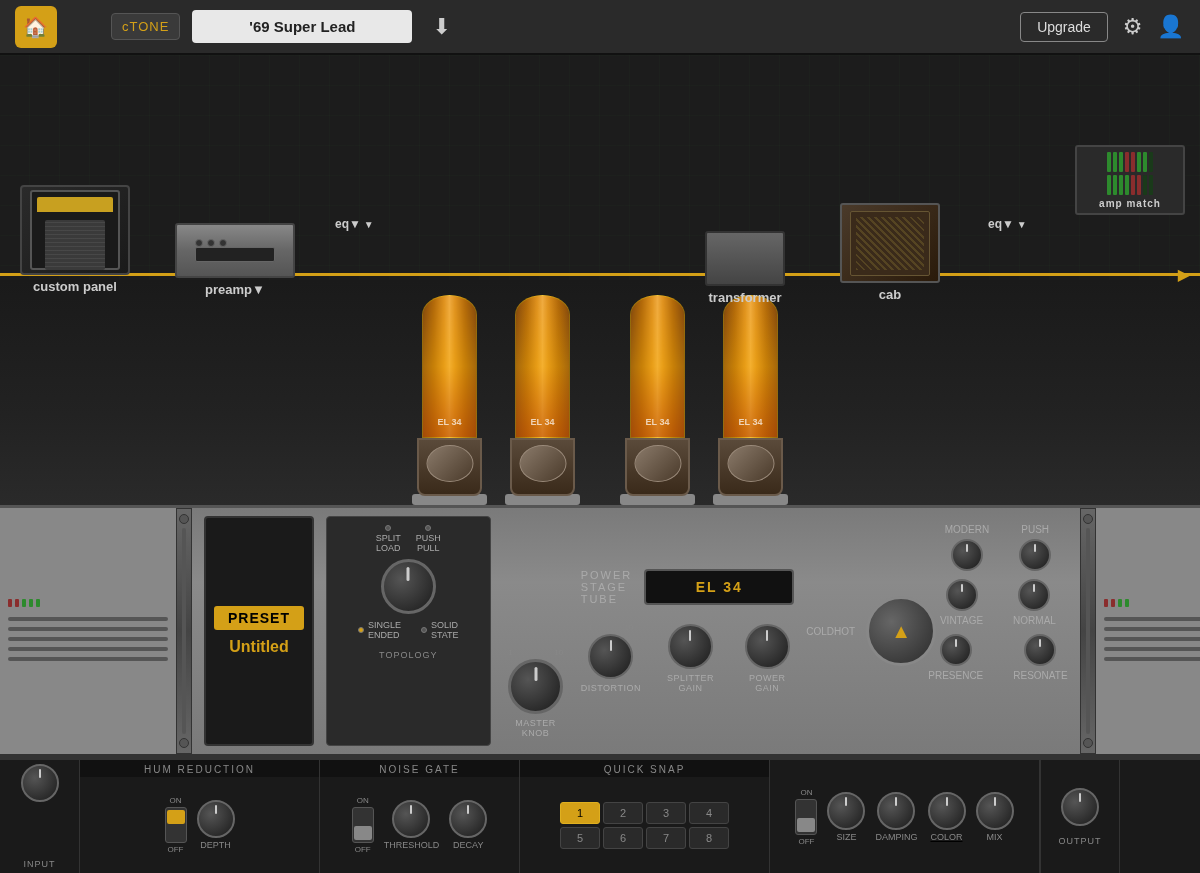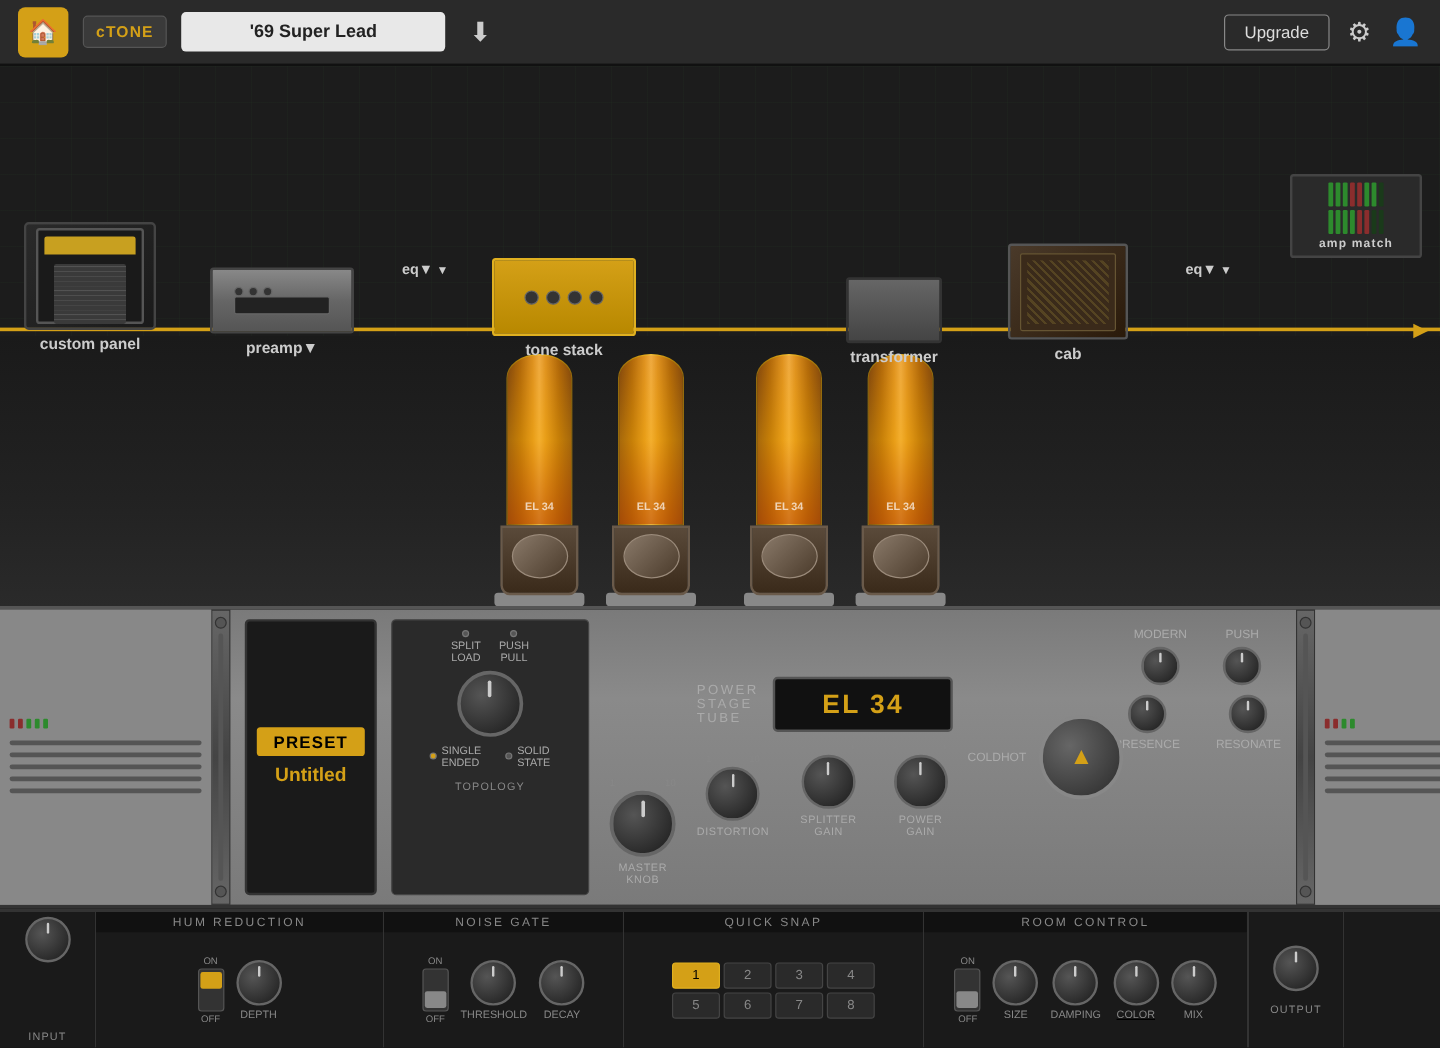--- a/index.html
+++ b/index.html
@@ -32,24 +32,25 @@
       display: flex; align-items: center; justify-content: center;
       cursor: pointer;
       font-size: 20px;
       color: #fff;
     }
     .logo-ctone {
       background: #3a3a3a;
       border: 1px solid #555;
       border-radius: 4px;
       color: #d4a017;
-      font-weight: bold;
+      font-weight: normal;
       font-size: 13px;
       padding: 5px 10px;
       letter-spacing: 1px;
+      margin-left: 42px;
     }
     .preset-name {
       background: #e8e8e8;
       border: none;
       border-radius: 4px;
       padding: 8px 16px;
       font-size: 15px;
       font-weight: bold;
       color: #222;
       min-width: 220px;
@@ -619,21 +620,21 @@
       display: flex;
       align-items: center;
       gap: 12px;
     }
     .tube-display {
       background: #111;
       border: 2px solid #555;
       border-radius: 4px;
       padding: 8px 30px;
       color: #d4a017;
-      font-size: 22px;
+      font-size: 14px;
       font-weight: bold;
       letter-spacing: 2px;
       min-width: 150px;
       text-align: center;
     }
     .tube-label-text {
       font-size: 11px;
       color: #aaa;
       letter-spacing: 2px;
     }
@@ -877,29 +878,20 @@
             <div class="mini-knob"></div>
         </div>
         <div class="preamp-screen"></div>
       </div>
     </div>
     <span class="item-label">preamp▼</span>
   </div>
 
   <div class="eq-label" style="top:162px; left:335px;">eq▼</div>
 
-  <div class="chain-item" style="left:410px; top:160px;">
-    <div class="tonestack-box item-img">
-      <div class="ts-knob"></div>
-      <div class="ts-knob"></div>
-      <div class="ts-knob"></div>
-      <div class="ts-knob"></div>
-    </div>
-    <span class="item-label">tone stack</span>
-  </div>
 
 
   <div class="chain-item" style="left:705px; top:176px;">
     <div class="transformer-box item-img"></div>
     <span class="item-label">transformer</span>
   </div>
 
   <div class="chain-item" style="left:840px; top:148px;">
     <div class="cab-box item-img">
       <div class="cab-inner"></div>
@@ -1077,20 +1069,30 @@
 
     <div class="mode-section">
       <div class="mode-row">
         <div class="mode-group">
           <span class="mode-label">MODERN</span>
           <div class="mode-knob-small"></div>
         </div>
         <div class="mode-group">
           <span class="mode-label">PUSH</span>
           <div class="mode-knob-small"></div>
+        </div>
+      </div>
+      <div class="mode-row">
+        <div class="mode-group">
+          <div class="mode-knob-small"></div>
+          <span class="mode-label">VINTAGE</span>
+        </div>
+        <div class="mode-group">
+          <div class="mode-knob-small"></div>
+          <span class="mode-label">NORMAL</span>
         </div>
       </div>
       <div class="mode-row">
         <div class="mode-group">
           <div class="mode-knob-small"></div>
           <span class="mode-label">PRESENCE</span>
         </div>
         <div class="mode-group">
           <div class="mode-knob-small"></div>
           <span class="mode-label">RESONATE</span>
@@ -1179,21 +1181,20 @@
         <div class="snap-btn">4</div>
         <div class="snap-btn">5</div>
         <div class="snap-btn">6</div>
         <div class="snap-btn">7</div>
         <div class="snap-btn">8</div>
       </div>
     </div>
   </div>
 
   <div class="bottom-section room-section">
-    <div class="bottom-section-label">ROOM CONTROL</div>
     <div class="bottom-section-content">
       <div style="display:flex;flex-direction:column;align-items:center;gap:2px;">
         <span style="font-size:8px;color:#888;">ON</span>
         <div class="toggle-switch">
           <div class="toggle-handle off" style="background:#888;"></div>
         </div>
         <span style="font-size:8px;color:#888;">OFF</span>
       </div>
       <div style="display:flex;flex-direction:column;align-items:center;gap:2px;">
         <div class="knob-small"></div>

